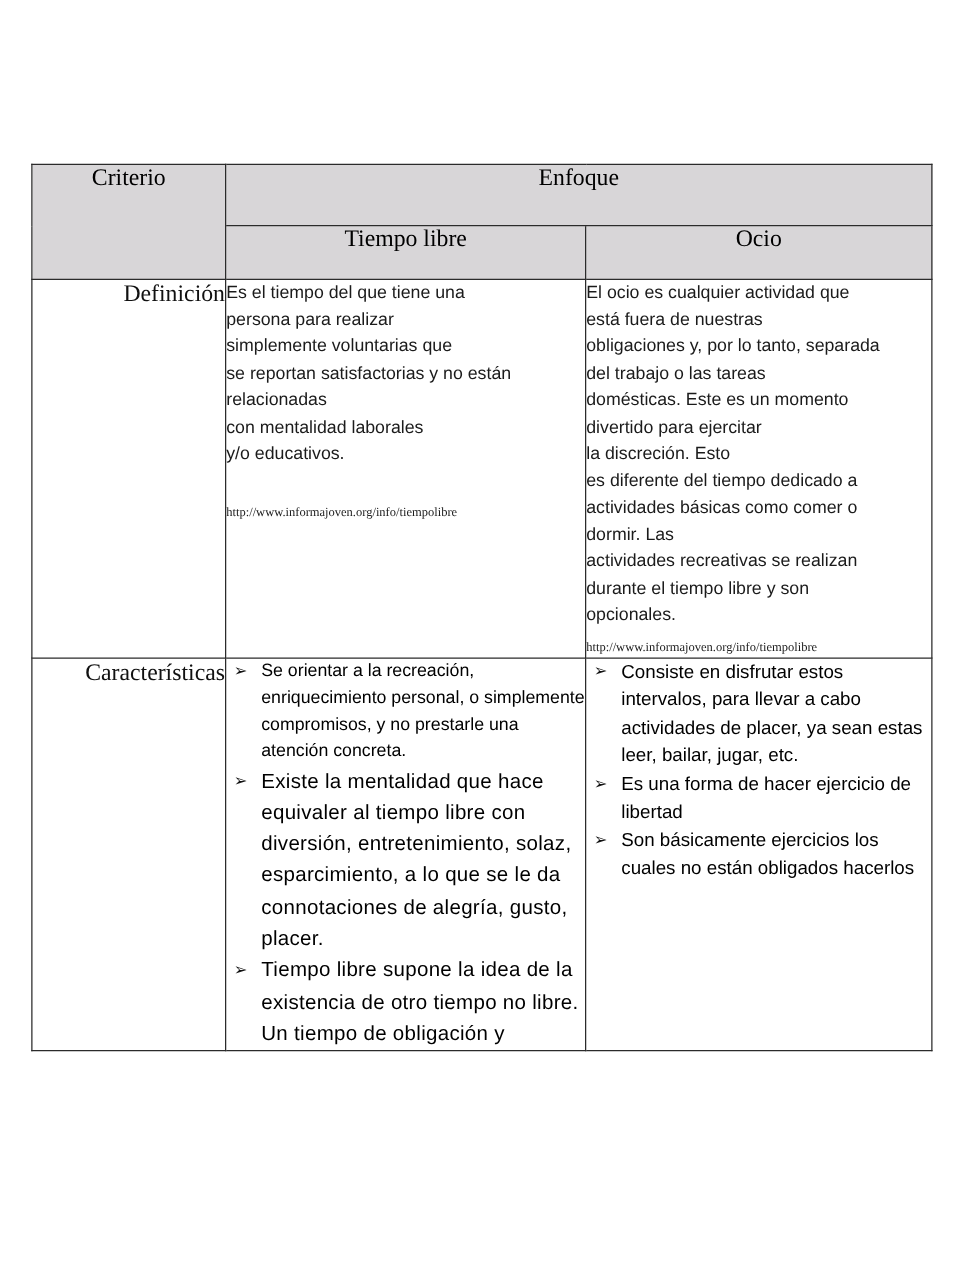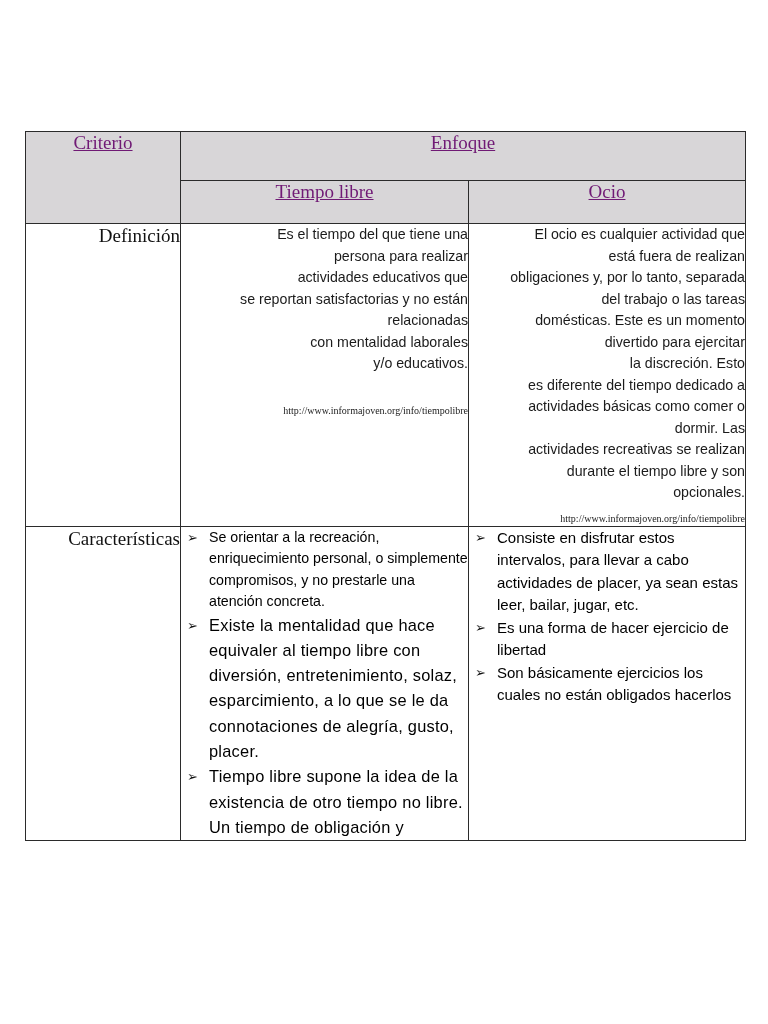--- a/index.html
+++ b/index.html
@@ -45,22 +45,21 @@
   .cmp-table td {
     border: 1px solid #2b2b2b;
     vertical-align: top;
     padding: 0;
   }
   .hdr {
     background: #d8d6d8;
     text-align: center;
     font-family: "Liberation Serif", serif;
     font-size: 19px;
-    color: #701a75;
-    text-decoration: underline;
+    color: #000000;
   }
   .hdr-criterio {
     height: 91px;
     padding-top: 9px;
   }
   .hdr-enfoque {
     height: 44px;
     padding-top: 8px;
   }
   .hdr-sub {
@@ -76,21 +75,20 @@
     padding-top: 9px;
     line-height: 23px;
   }
 
   .body-cell {
     padding: 8px 6px 4px 7px;
     font-family: "Liberation Sans", sans-serif;
     font-size: 14.2px;
     line-height: 21.5px;
     color: #1b1b1b;
-    text-align: right;
   }
   .body-cell p {
     margin: 0;
   }
   .source-url {
     font-family: "Liberation Serif", serif;
     font-size: 10px;
     line-height: 15px;
     color: #1b1b1b;
     white-space: nowrap;
@@ -164,30 +162,30 @@
       <tr>
         <td class="hdr hdr-sub">Tiempo libre</td>
         <td class="hdr hdr-sub">Ocio</td>
       </tr>
 
       <tr>
         <td class="rowlabel">Definición</td>
         <td class="body-cell">
           <p>Es el tiempo del que tiene una</p>
           <p>persona para realizar</p>
-          <p>actividades educativos que</p>
+          <p>simplemente voluntarias que</p>
           <p>se reportan satisfactorias y no están</p>
           <p>relacionadas</p>
           <p>con mentalidad laborales</p>
           <p>y/o educativos.</p>
           <div class="source-url url-left">http://www.informajoven.org/info/tiempolibre</div>
         </td>
         <td class="body-cell">
           <p>El ocio es cualquier actividad que</p>
-          <p>está fuera de realizan</p>
+          <p>está fuera de nuestras</p>
           <p>obligaciones y, por lo tanto, separada</p>
           <p>del trabajo o las tareas</p>
           <p>domésticas. Este es un momento</p>
           <p>divertido para ejercitar</p>
           <p>la discreción. Esto</p>
           <p>es diferente del tiempo dedicado a</p>
           <p>actividades básicas como comer o</p>
           <p>dormir. Las</p>
           <p>actividades recreativas se realizan</p>
           <p>durante el tiempo libre y son</p>

